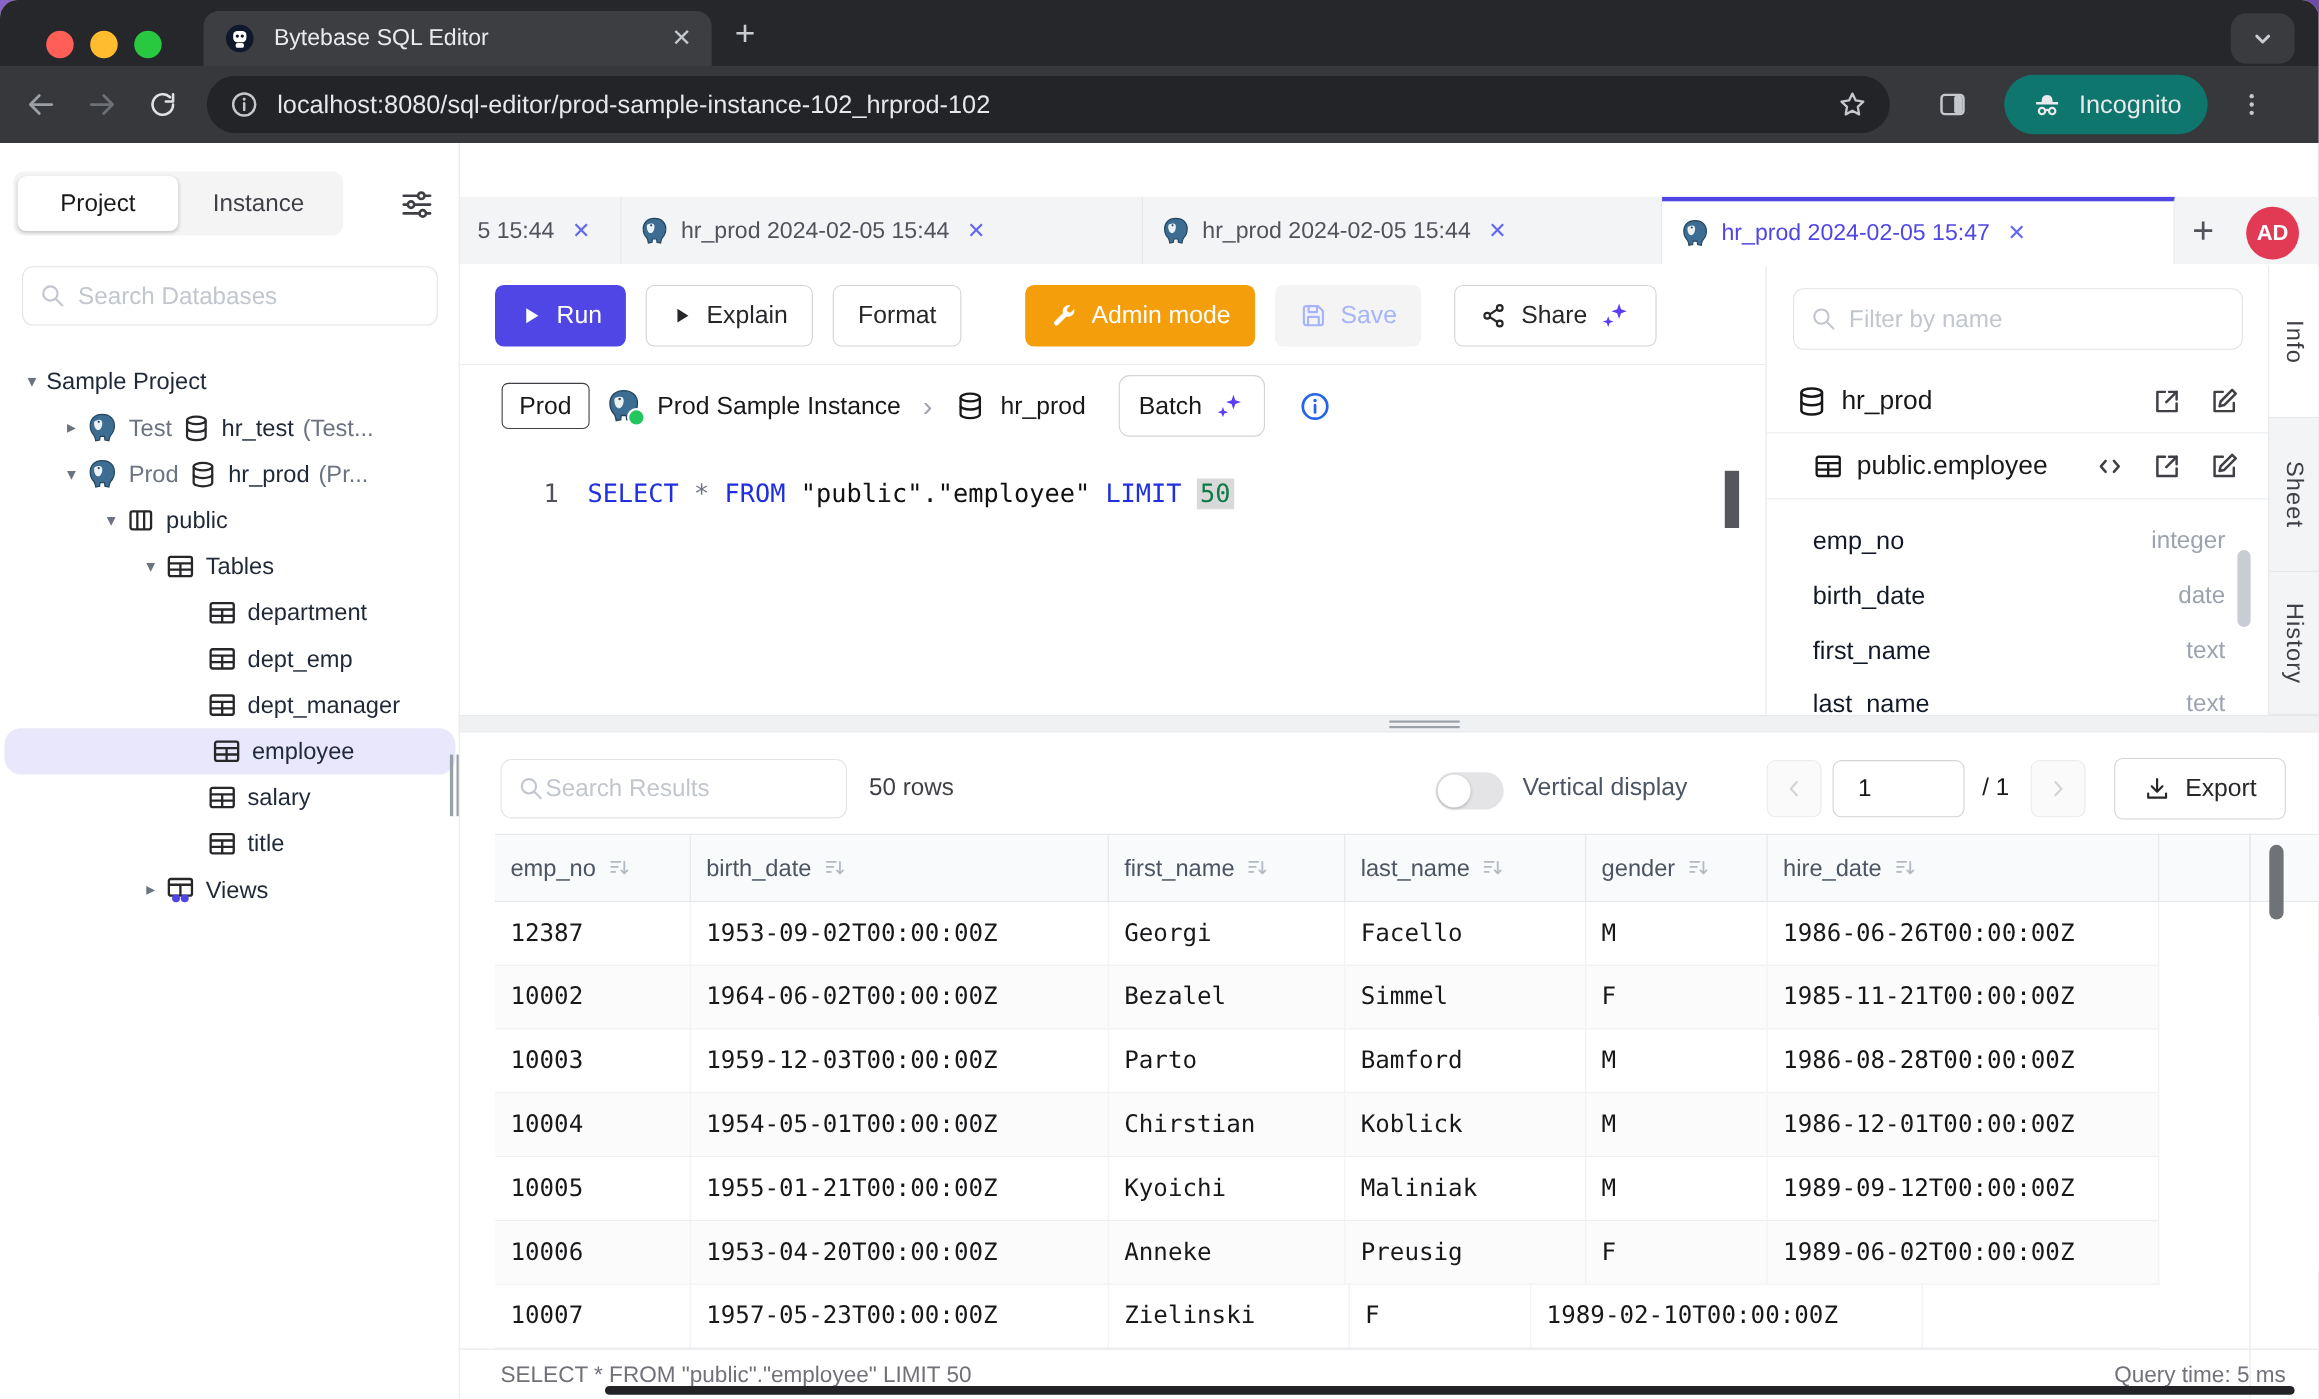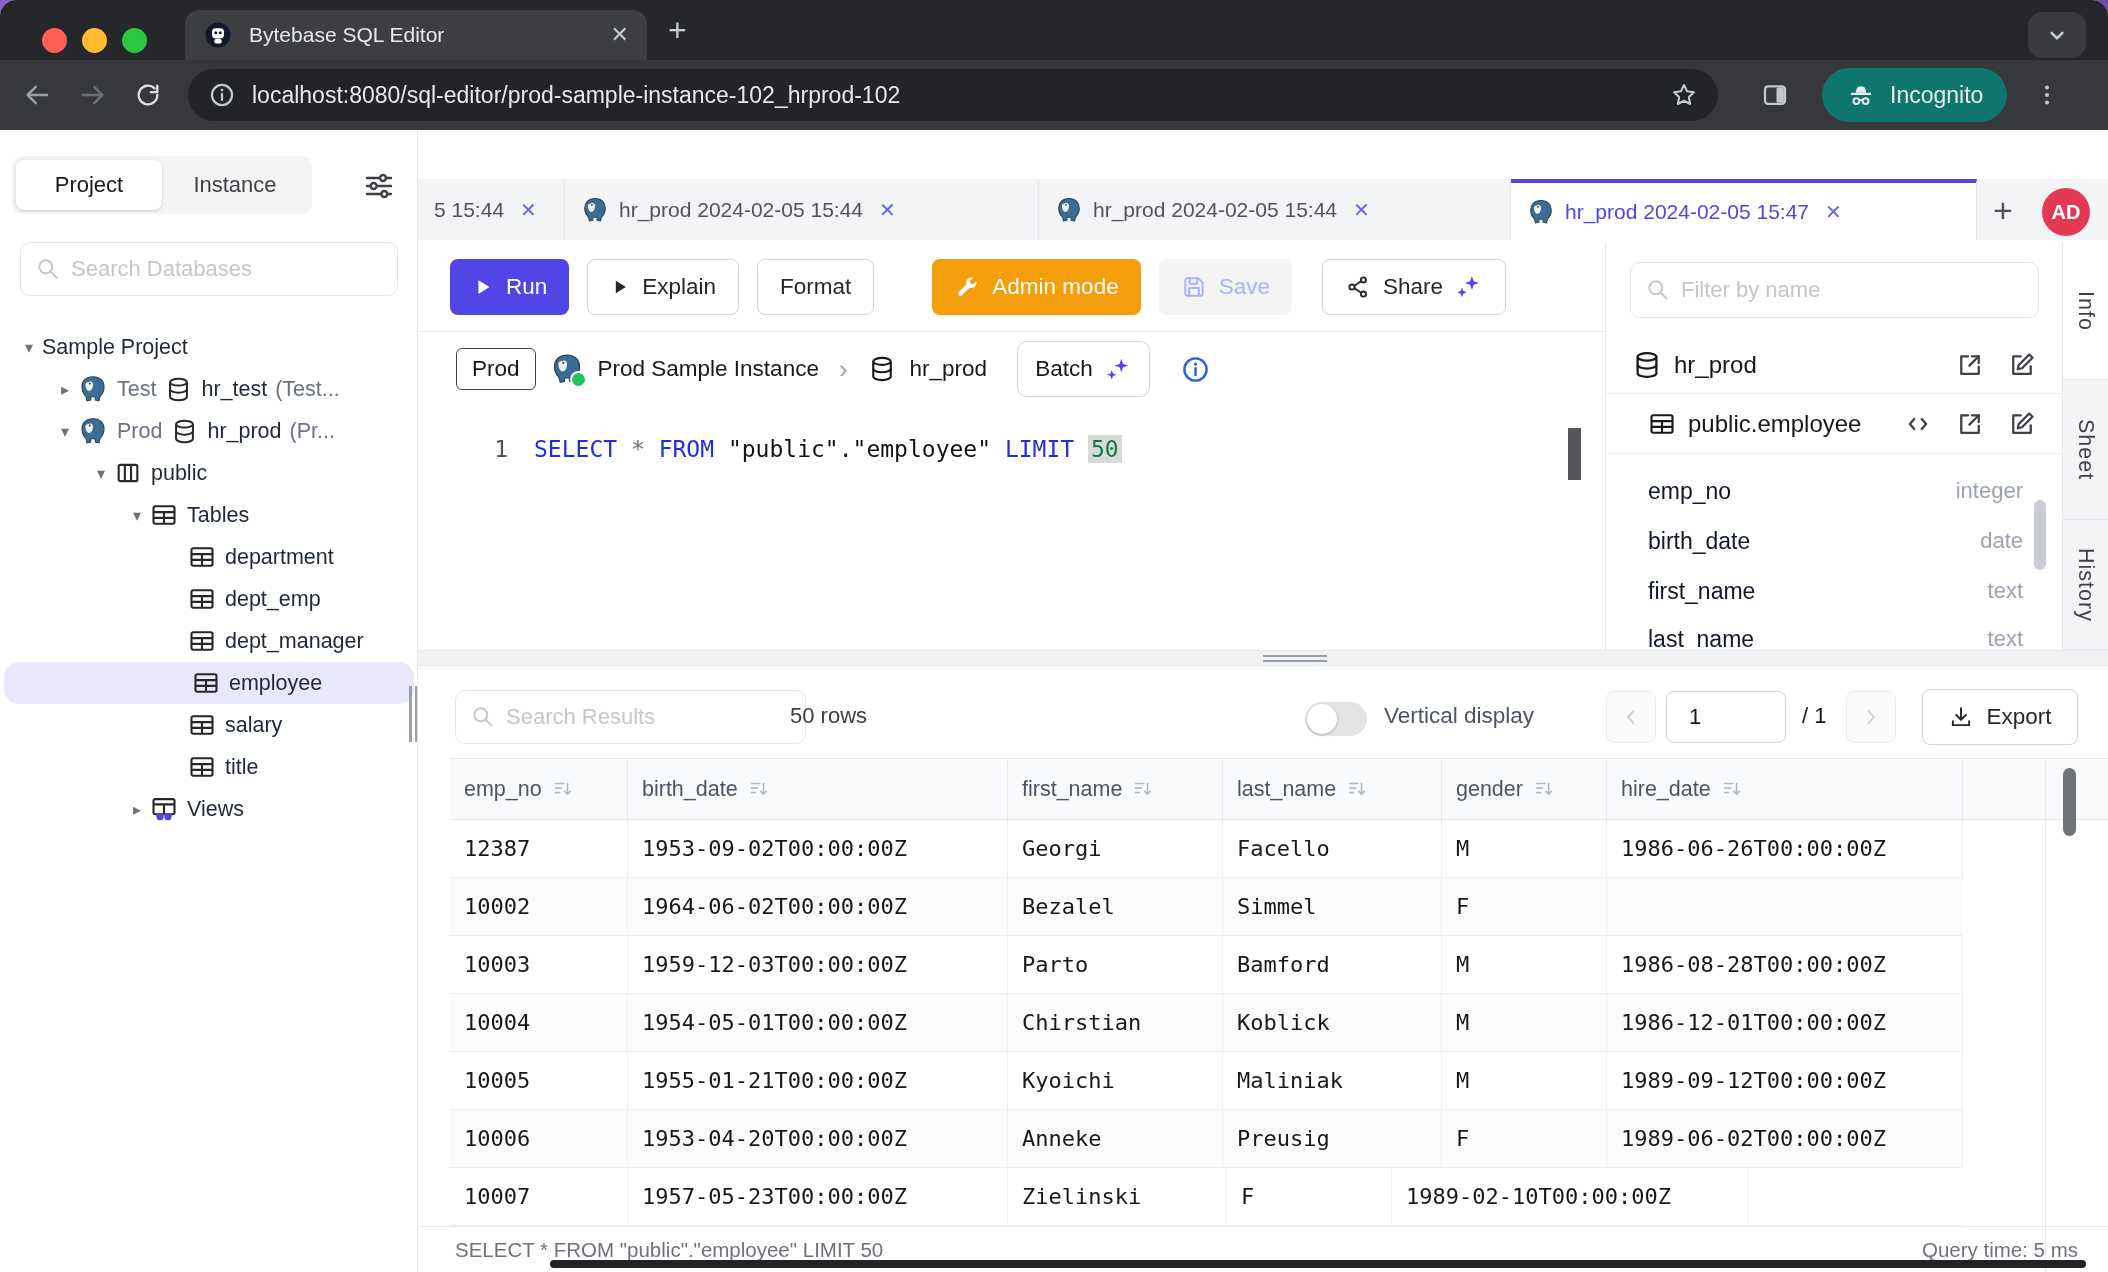--- a/index.html
+++ b/index.html
@@ -96,21 +96,21 @@
   .vtab{writing-mode:vertical-rl;display:flex;align-items:center;justify-content:center;width:100%;box-sizing:border-box;color:#3f3f46;font-size:21.5px;border-bottom:1px solid #e5e7eb;letter-spacing:1px;}
   .vtab.active{background:#fff;}
 
   
   .splitter{left:418px;top:520px;width:1690px;height:16px;background:#f0f1f3;border-top:1px solid #e7e8ea;border-bottom:1px solid #e7e8ea;box-sizing:border-box;}
   .splitter .grip{position:absolute;left:845px;top:4px;width:64px;}
   .splitter .grip i{display:block;height:2px;background:#9aa0a8;margin-bottom:3px;}
 
   
   .results{left:418px;top:536px;width:1690px;height:606px;background:#fff;}
-  .res-search{left:37px;top:24px;width:351px;height:54px;padding:0 14px;box-sizing:border-box;gap:10px;font-size:22px;}
+  .res-search{left:37px;top:24px;width:315px;height:54px;padding:0 14px;box-sizing:border-box;font-size:22px;}
   .rowcount{left:372px;top:37px;color:#3f3f46;font-size:22px;}
   .toggle{left:887px;top:36px;width:62px;height:34px;border-radius:17px;background:#e4e4e7;}
   .toggle .knob{position:absolute;left:2px;top:2px;width:30px;height:30px;border-radius:50%;background:#fff;box-shadow:0 1px 3px rgba(0,0,0,.25);}
   .toggle-label{left:966px;top:37px;color:#4b5563;font-size:22.5px;}
   .pgbtn{width:50px;height:52px;border-radius:8px;background:#fafafa;border:1px solid #ececf0;box-sizing:border-box;display:flex;align-items:center;justify-content:center;color:#d4d4d8;}
   .pg-prev{left:1188px;top:25px;} .pg-next{left:1428px;top:25px;}
   .pg-input{left:1248px;top:25px;width:120px;height:52px;border:1px solid #d4d4d8;border-radius:8px;box-sizing:border-box;display:flex;align-items:center;padding-left:22px;font-size:22px;color:#18181b;background:#fff;}
   .pg-total{left:1384px;top:37px;font-size:22px;color:#18181b;}
   .btn-export{left:1504px;top:23px;width:156px;height:56px;}
   
@@ -716,20 +716,21 @@
               <div class="gcell c3">Facello</div>
               <div class="gcell c4">M</div>
               <div class="gcell c5">1986-06-26T00:00:00Z</div>
         </div>
         <div class="grow">
           <div class="gcell c0">10002</div>
               <div class="gcell c1">1964-06-02T00:00:00Z</div>
               <div class="gcell c2">Bezalel</div>
               <div class="gcell c3">Simmel</div>
               <div class="gcell c4">F</div>
+              <div class="gcell c5">1985-11-21T00:00:00Z</div>
         </div>
         <div class="grow">
           <div class="gcell c0">10003</div>
               <div class="gcell c1">1959-12-03T00:00:00Z</div>
               <div class="gcell c2">Parto</div>
               <div class="gcell c3">Bamford</div>
               <div class="gcell c4">M</div>
               <div class="gcell c5">1986-08-28T00:00:00Z</div>
         </div>
         <div class="grow">

